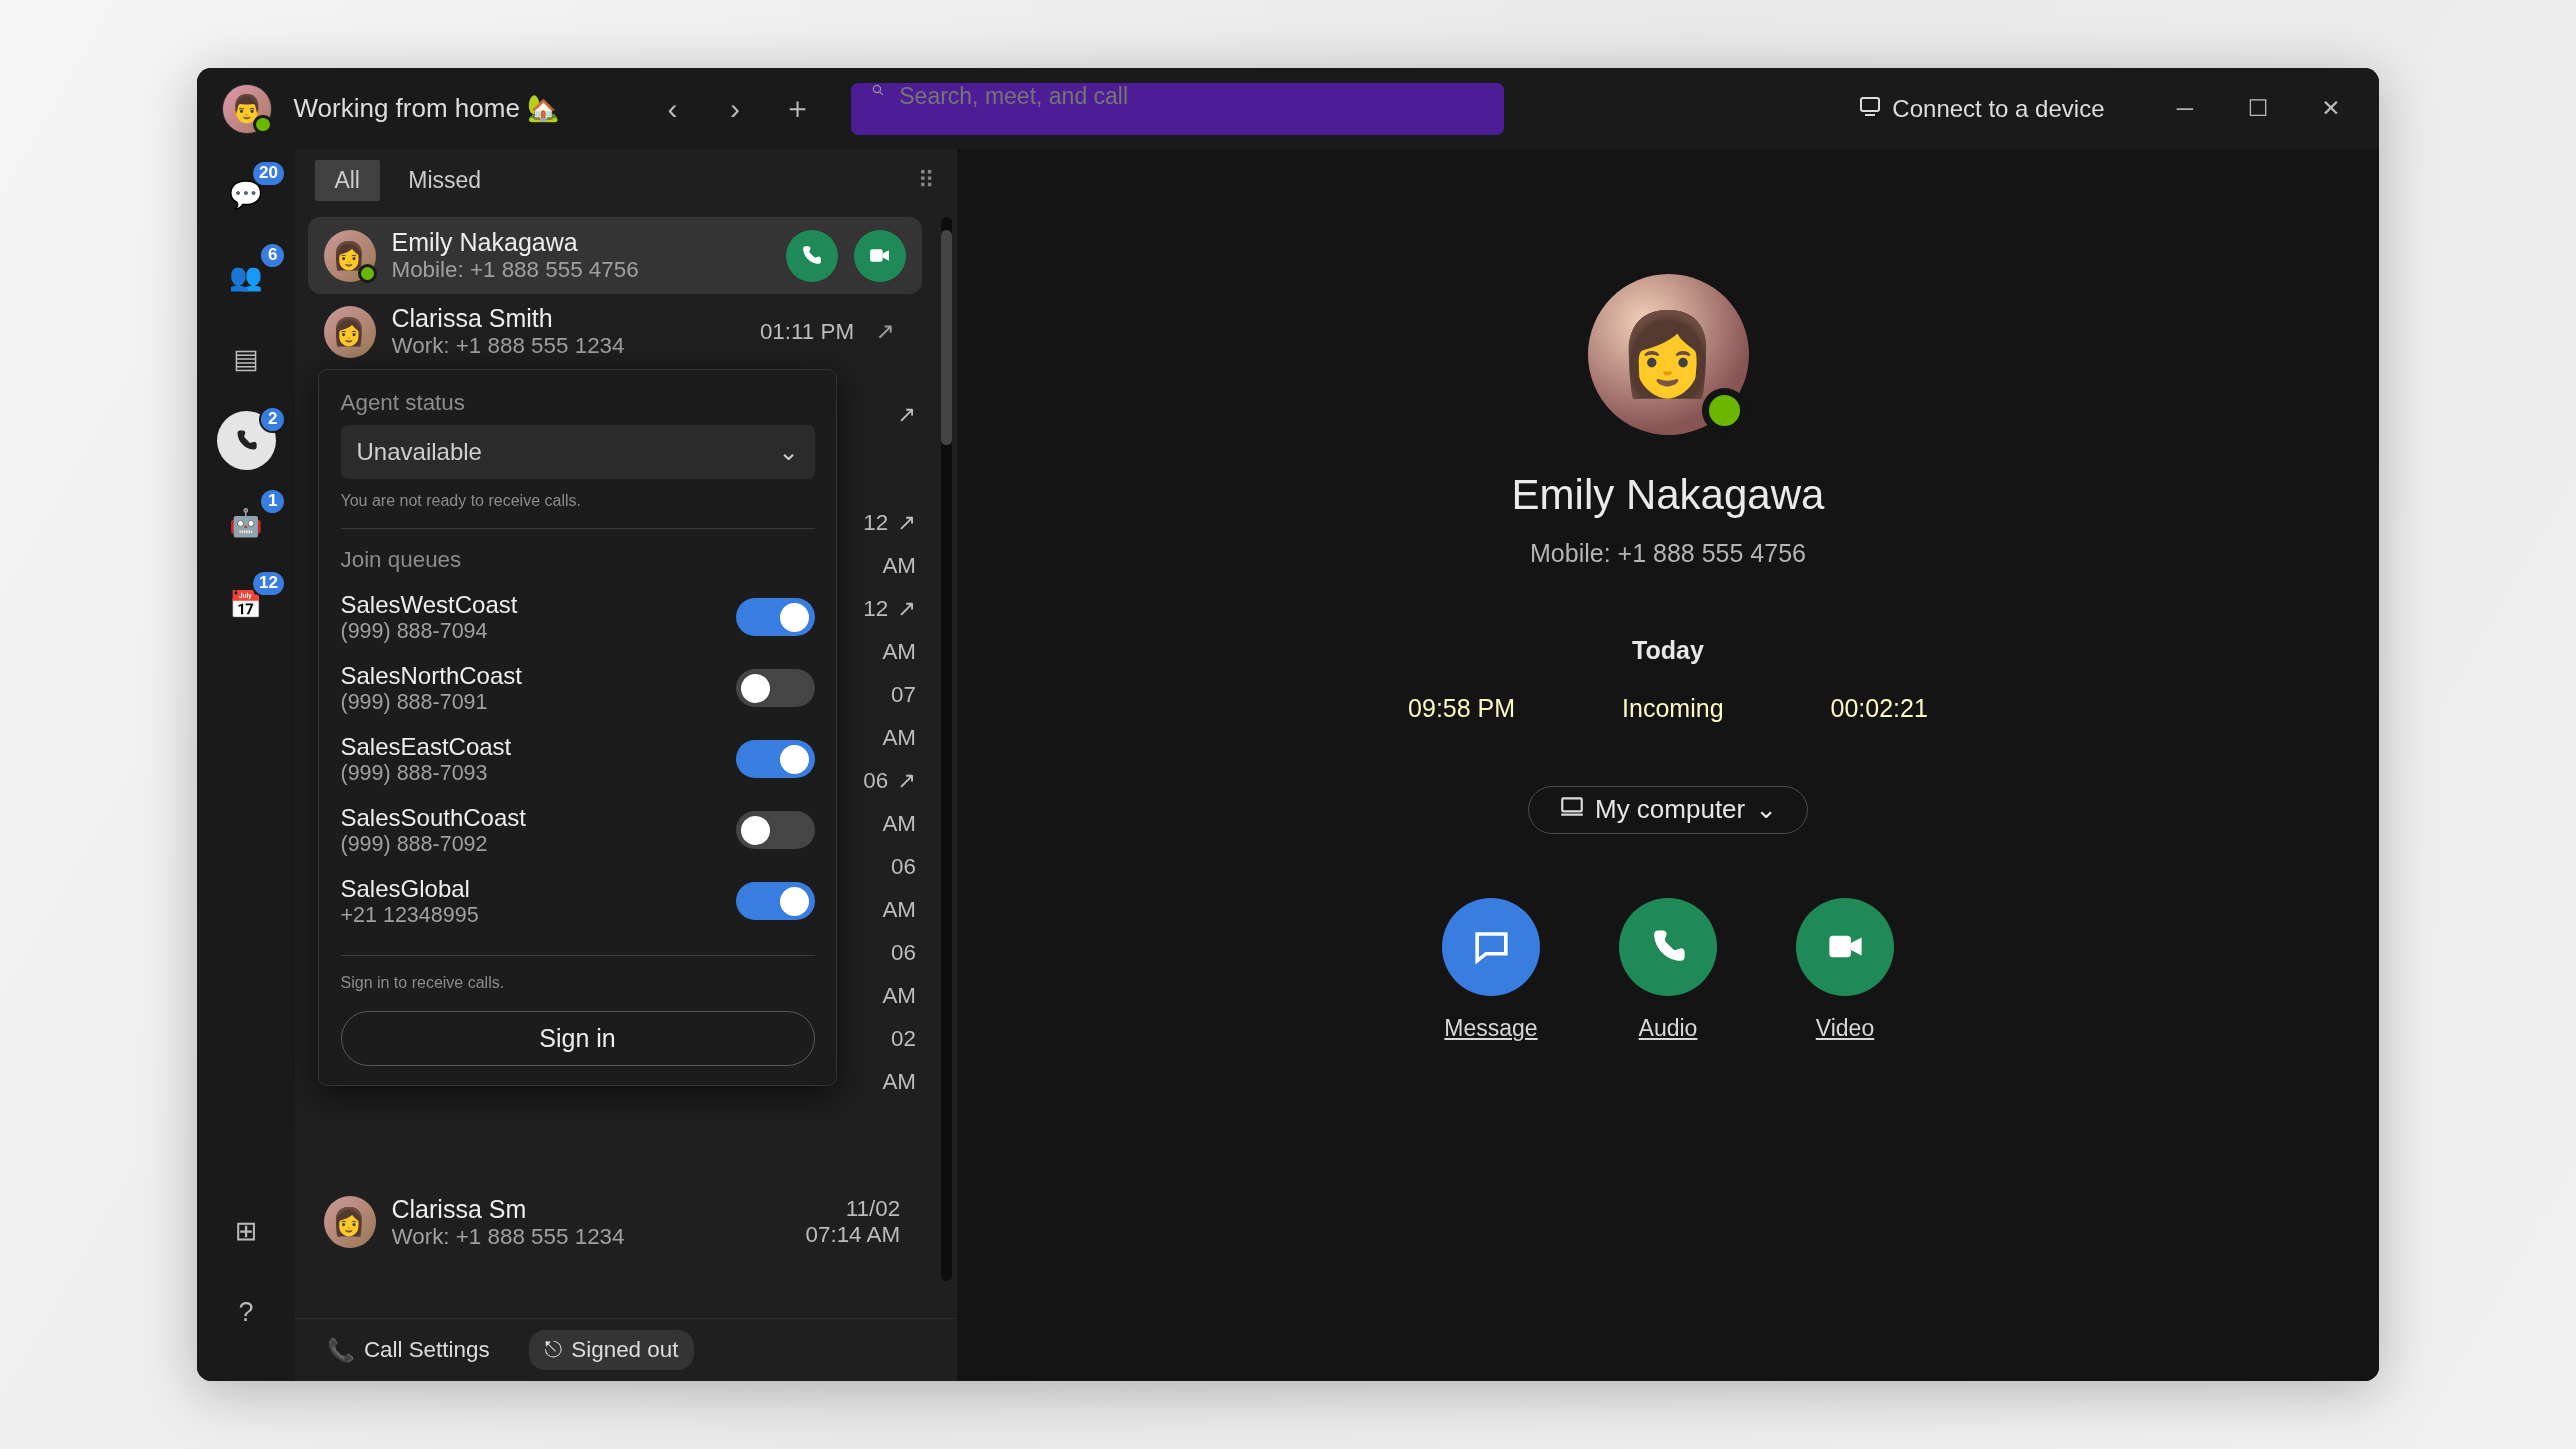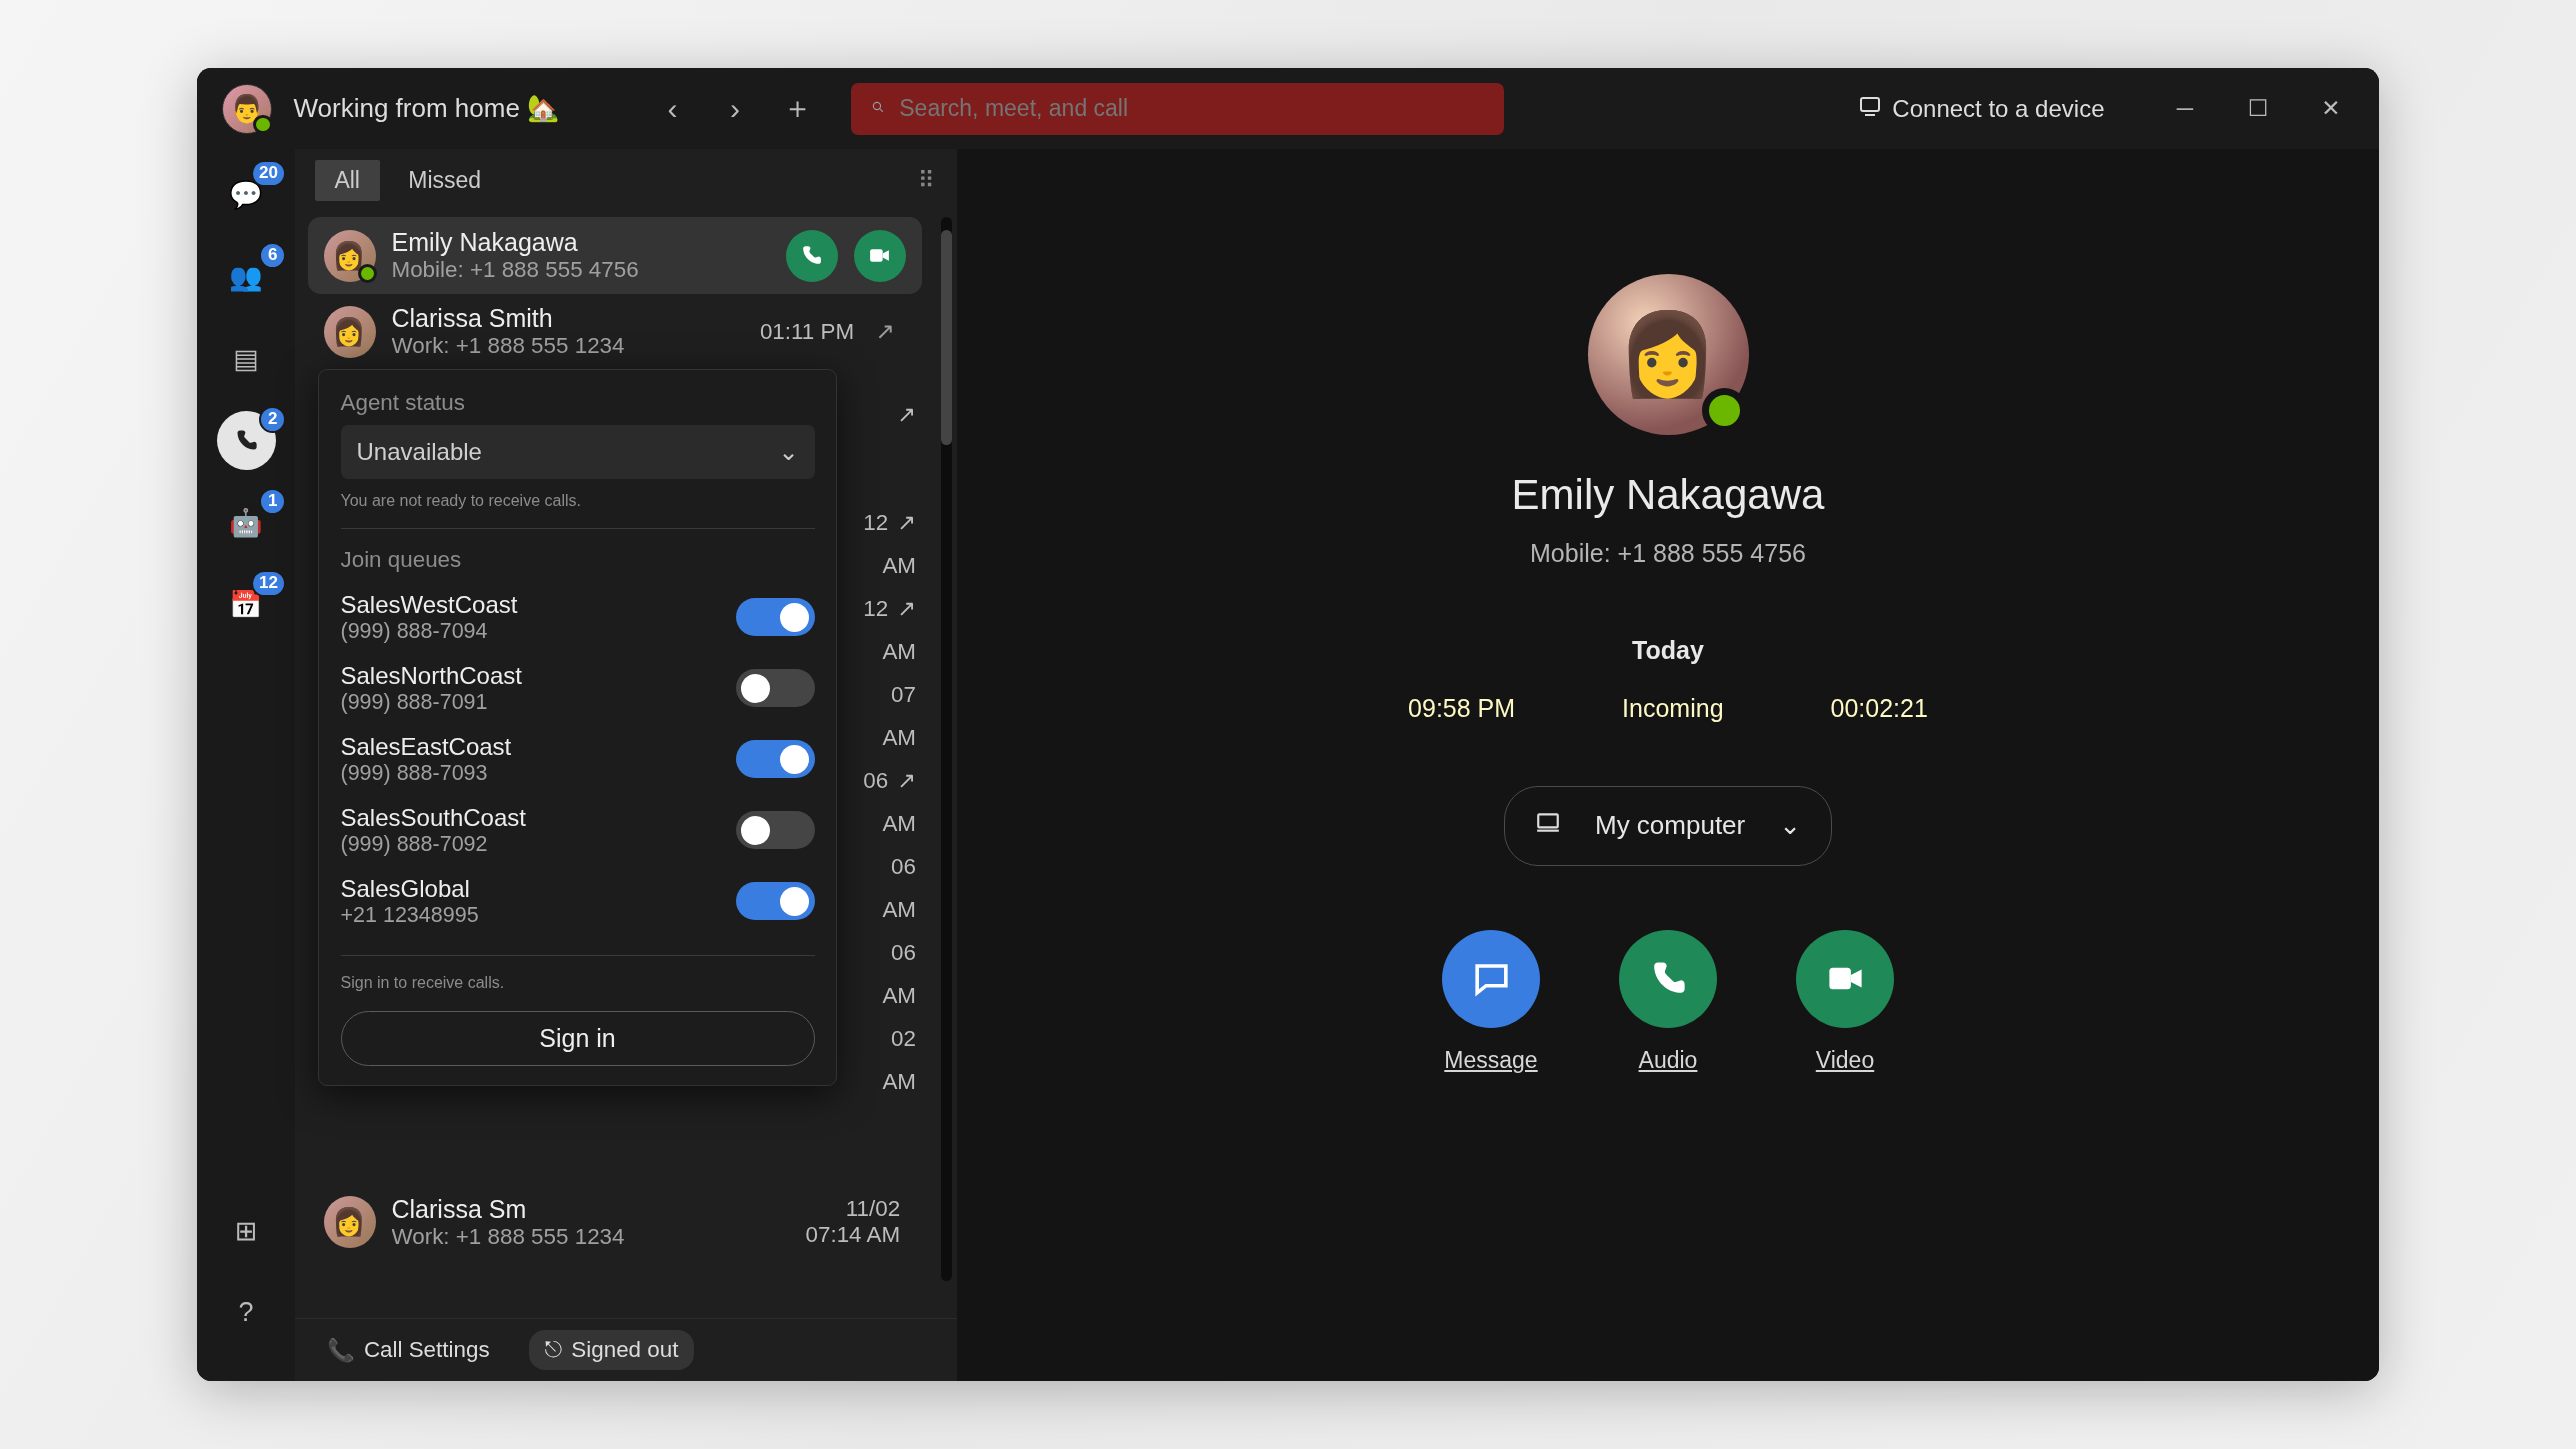--- a/index.html
+++ b/index.html
@@ -4,21 +4,21 @@
 <style>
   * { box-sizing: border-box; margin: 0; padding: 0; font-family: "Segoe UI", sans-serif; }
   body { background: linear-gradient(120deg,#f5f5f5 0%,#e9e9e9 50%,#f0f0f0 100%); width: 2576px; height: 1449px; display:flex; align-items:center; justify-content:center; }
   .app { width: 2182px; height: 1313px; background:#141414; border-radius:14.3px; overflow:hidden; display:flex; flex-direction:column; box-shadow:0 9px 54px rgba(0,0,0,.25);}
   
   .titlebar { height:81px; display:flex; align-items:center; padding:0 16px 0 25px; gap:12.5px; background:#1a1a1a;}
   .avatar { width:50px; height:50px; border-radius:50%; background:linear-gradient(135deg,#d9a,#a76); border:1.8px solid #333; position:relative; display:flex;align-items:center;justify-content:center;font-size:27px;}
   .presence { position:absolute; right:-1.8px; bottom:-1.8px; width:19.7px; height:19.7px; border-radius:50%; background:#6bb700; border:3.6px solid #1a1a1a;}
   .status { color:#ddd; font-size:26px; margin-left:9px; flex:0 0 auto;}
   .navbtn { width:50px; height:50px; display:flex;align-items:center;justify-content:center; color:#bbb; font-size:30px; cursor:pointer;}
-  .search { flex:0 0 653px; height:52px; background:#7f1d1d; border-radius:7.2px; display:flex; align-items:center; padding:0 19.7px; gap:14.3px; margin-left:16px;}
+  .search { flex:0 0 653px; height:52px; background:#4c1d95; border-radius:7.2px; display:flex; align-items:flex-start; padding:0 19.7px; gap:14.3px; margin-left:16px;}
   .search input { background:none; border:none; outline:none; color:#aaa; font-size:23px; width:100%;}
   .spacer{flex:1}
   .connect { color:#ddd; font-size:24px; display:flex;align-items:center;gap:10.7px; margin-right:36px; cursor:pointer;}
   .winbtns { display:flex; gap:9px;}
   .winbtn { width:64px; height:50px; display:flex;align-items:center;justify-content:center; color:#bbb; font-size:23px; cursor:pointer;}
   .body { flex:1; display:flex; overflow:hidden;}
   
   .rail { width:98px; background:#1a1a1a; display:flex; flex-direction:column; align-items:center; padding-top:16px; gap:23px;}
   .railbtn { width:59px; height:59px; border-radius:50%; display:flex;align-items:center;justify-content:center; color:#bbb; font-size:27px; position:relative; cursor:pointer;}
   .railbtn.active { background:#e5e5e5; color:#222;}
@@ -64,21 +64,21 @@
   .footbtn { display:flex; align-items:center; gap:9px; color:#ddd; font-size:22.4px; padding:7.2px 16px; border-radius:16px; cursor:pointer;}
   .footbtn.chip { background:#343434;}
   
   .main { flex:1; background:#141414; display:flex; flex-direction:column; align-items:center; padding-top:125px; color:#ddd;}
   .bigav { width:161px; height:161px; border-radius:50%; background:radial-gradient(circle at 35% 30%, #f3d0b8 0%, #855 70%); position:relative; display:flex;align-items:center;justify-content:center;font-size:81px;}
   .bigav .presence { width:45px;height:45px; right:1.8px; bottom:1.8px; border:7.2px solid #141414;}
   .bigname { font-size:42px; color:#eaeaea; margin-top:36px;}
   .bigsub { font-size:25px; color:#b5b5b5; margin-top:19.7px;}
   .today { font-size:25px; font-weight:600; color:#e8e8e8; margin-top:68px;}
   .metrics { display:flex; gap:107px; margin-top:29px; font-size:25px; color:#fef9c3;}
-  .device { margin-top:63px; height:80px; padding:0 30px; border:0.9px solid #4b4b4b; border-radius:34px; display:flex;align-items:center; gap:34px; font-size:26px; color:#e6e6e6; cursor:pointer;}
+  .device { margin-top:63px; height:48px; padding:0 30px; border:0.9px solid #4b4b4b; border-radius:34px; display:flex;align-items:center; gap:10px; font-size:26px; color:#e6e6e6; cursor:pointer;}
   .actions { display:flex; gap:79px; margin-top:64px;}
   .act { display:flex; flex-direction:column; align-items:center; gap:19.7px;}
   .circ { width:98px; height:98px; border-radius:50%; display:flex;align-items:center;justify-content:center; font-size:43px; color:#fff; cursor:pointer;}
   .blue{background:#3a7de0;} .grn{background:#1f8a57;}
   .act .lab { font-size:23px; color:#d8d8d8;text-decoration:underline;}
   svg { width:1em; height:1em; }
 </style>
 </head>
 <body>
 

